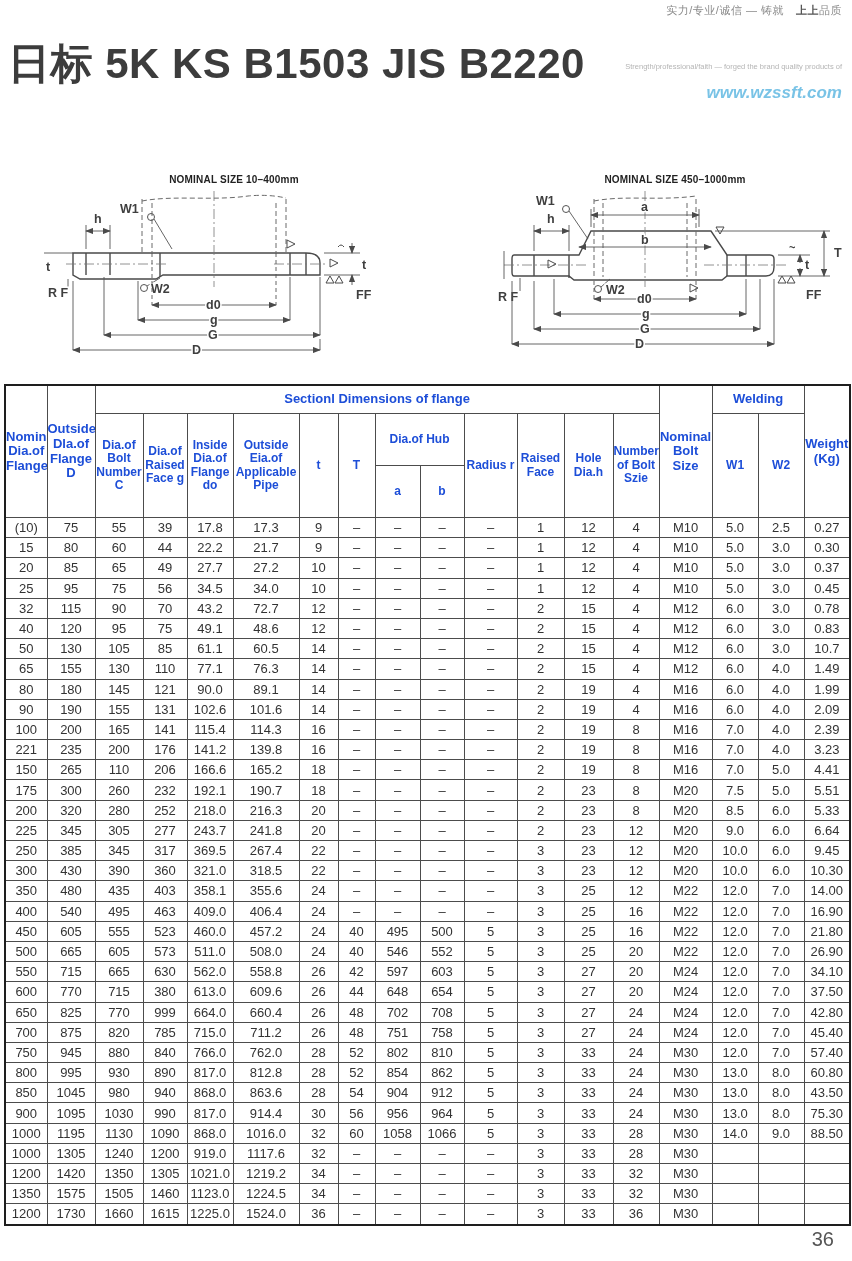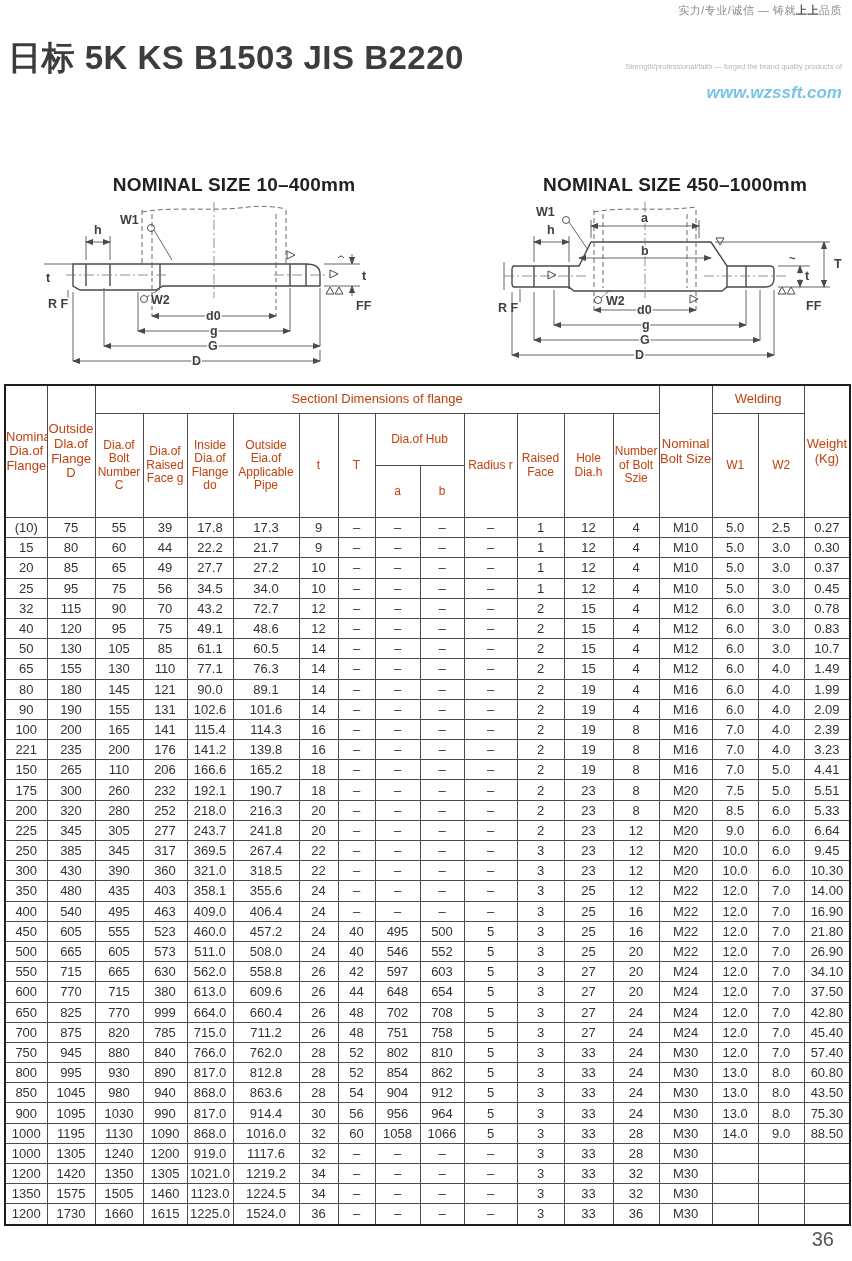--- a/index.html
+++ b/index.html
@@ -2,44 +2,44 @@
 <html><head>
 <meta charset="utf-8">
 <style>
   html,body{margin:0;padding:0;background:#fff;}
   #page{position:relative;width:852px;height:1261px;background:#fff;
         font-family:"Liberation Sans","DejaVu Sans",sans-serif;color:#333;overflow:hidden;}
 
   
   .brand{position:absolute;top:4px;right:10px;text-align:right;line-height:1.25;}
   .brand-cn{font-size:11px;color:#8a8a8a;letter-spacing:.5px;}
-  .brand-cn b{color:#555;}
+  .brand-cn b{color:#555;margin-left:12px;}
   .brand-en{font-size:7.5px;color:#b5b5b5;margin-top:44px;}
   .brand-web{font-size:17px;color:#79c3e6;font-style:italic;margin-top:11px;font-weight:bold;}
 
   
-  .page-title{position:absolute;left:8px;top:36px;font-size:33px;color:#3c3c3c;
+  .page-title{position:absolute;left:8px;top:36px;font-size:42px;color:#3c3c3c;
               font-weight:600;letter-spacing:.5px;}
 
   
   .diagram{position:absolute;top:174px;}
-  .diagram .dtitle{font-size:19px;font-weight:bold;color:#222;text-align:center;
+  .diagram .dtitle{font-size:10px;font-weight:bold;color:#222;text-align:center;
                    margin-bottom:2px;letter-spacing:.2px;}
   #diagram-left{left:38px;width:392px;}
   #diagram-right{left:494px;width:362px;}
   svg text{font-family:"Liberation Sans","DejaVu Sans",sans-serif;font-size:12.5px;font-weight:bold;
            fill:#3f3f3f;paint-order:stroke;stroke:#fff;stroke-width:3px;}
   svg .small{font-size:11px;}
 
   
   table.flange{position:absolute;left:4px;top:384px;width:845px;border-collapse:collapse;
                table-layout:fixed;}
   table.flange th,table.flange td{border:1px solid #4c4c4c;text-align:center;vertical-align:middle;
                padding:0;overflow:hidden;white-space:nowrap;}
-  table.flange th{font-weight:normal;font-size:12px;line-height:1.12;white-space:normal;color:#c2410c;}
+  table.flange th{font-weight:bold;font-size:12px;line-height:1.12;white-space:normal;color:#1d4ed8;}
   table.flange td{font-size:13px;color:#333;height:19.2px;}
   table.flange{border:2px solid #1e1e1e;}
   tr.h1 th{height:27px;font-size:13px;}
   tr.h2 th{height:51px;}
   tr.h3 th{height:51px;}
 
   .pageno{position:absolute;right:18px;top:1228px;font-size:20px;color:#555;}
 </style>
 </head>
 <body>

